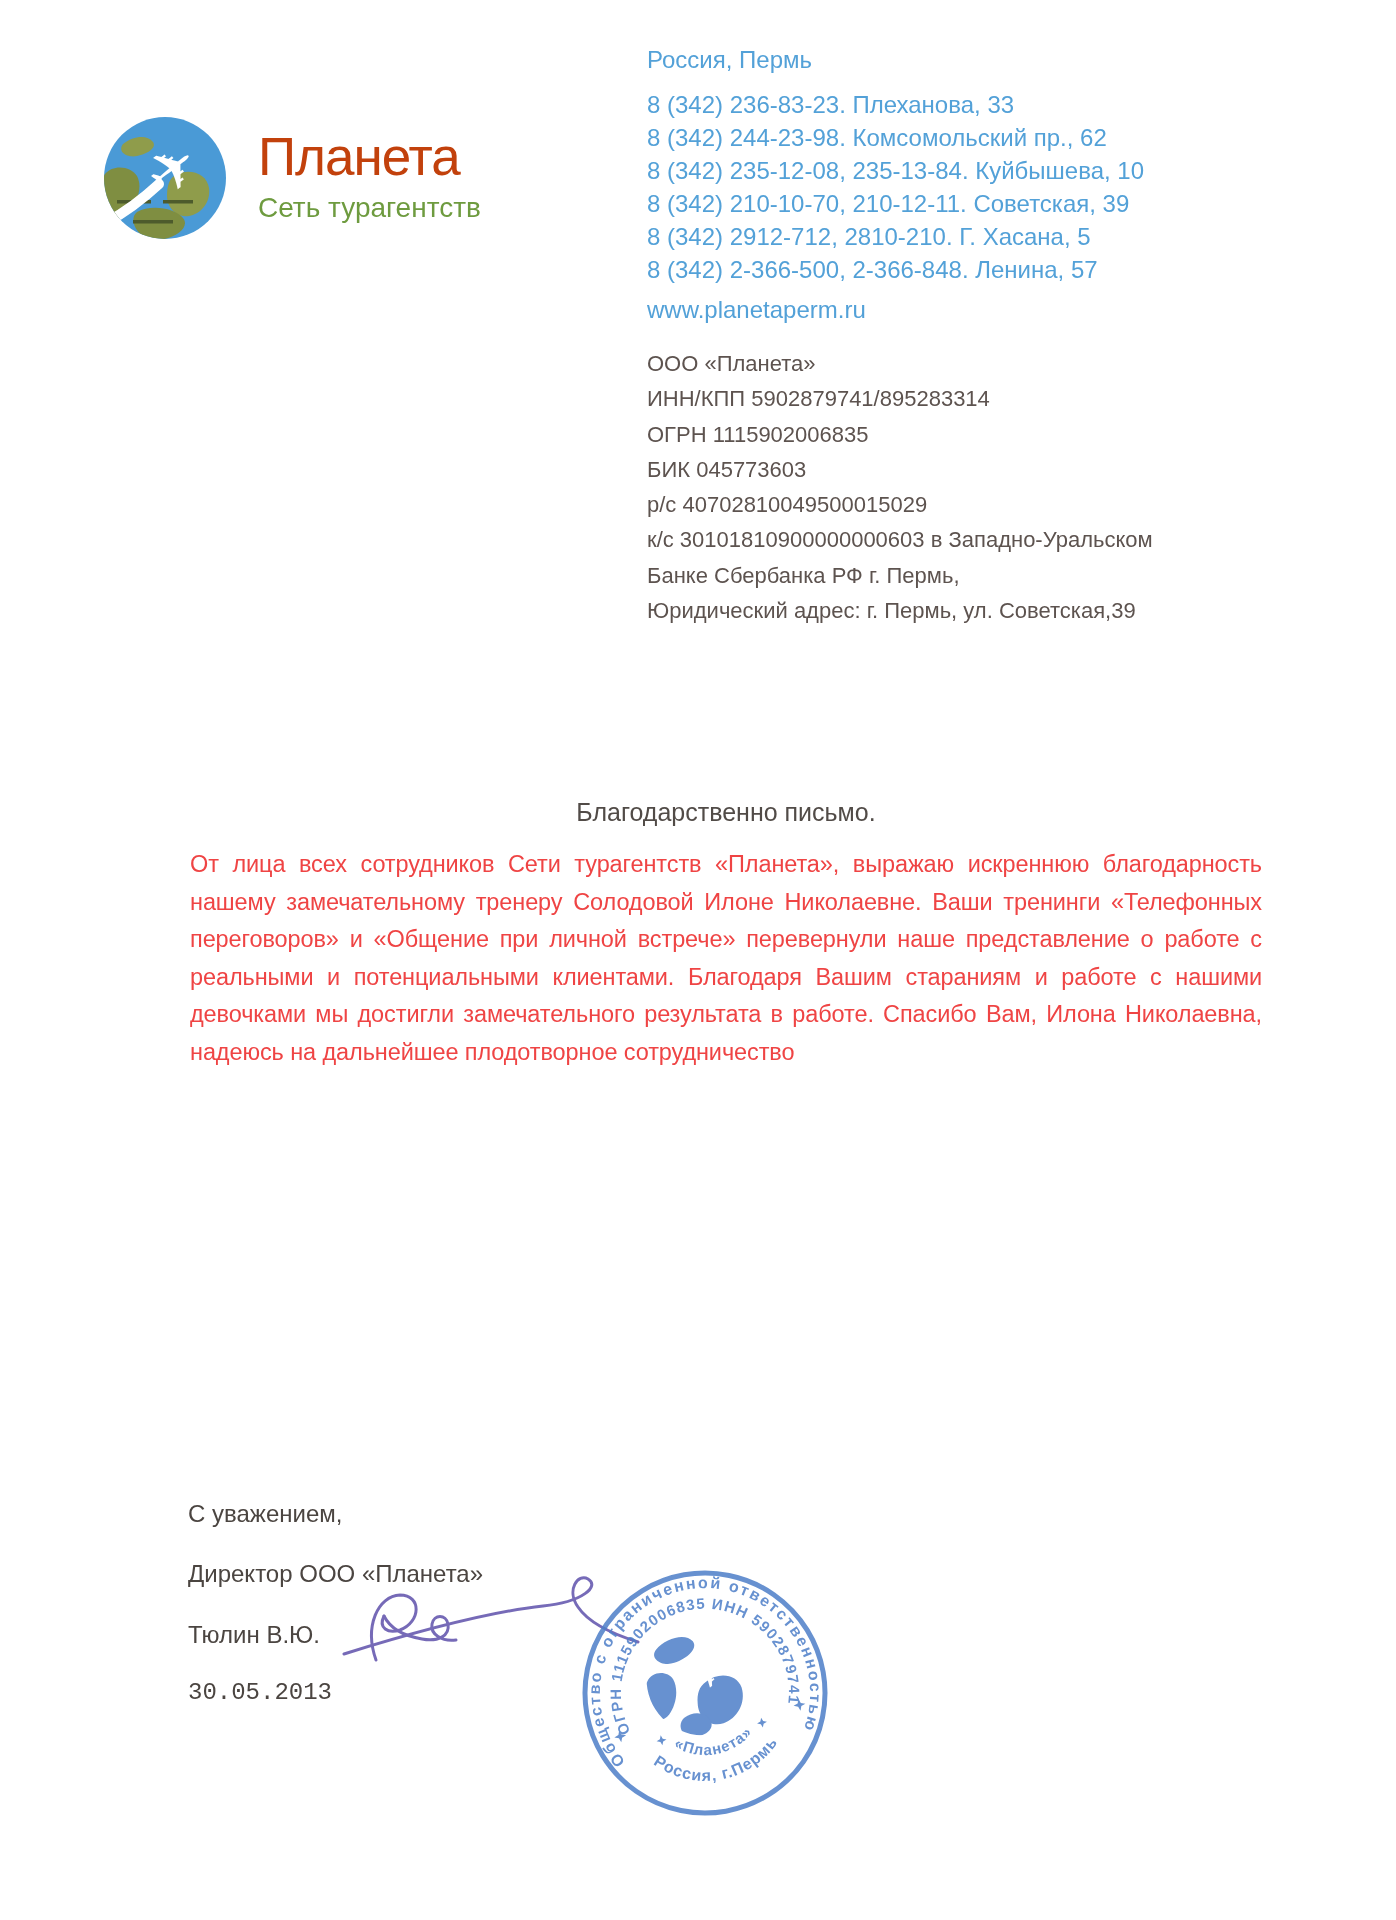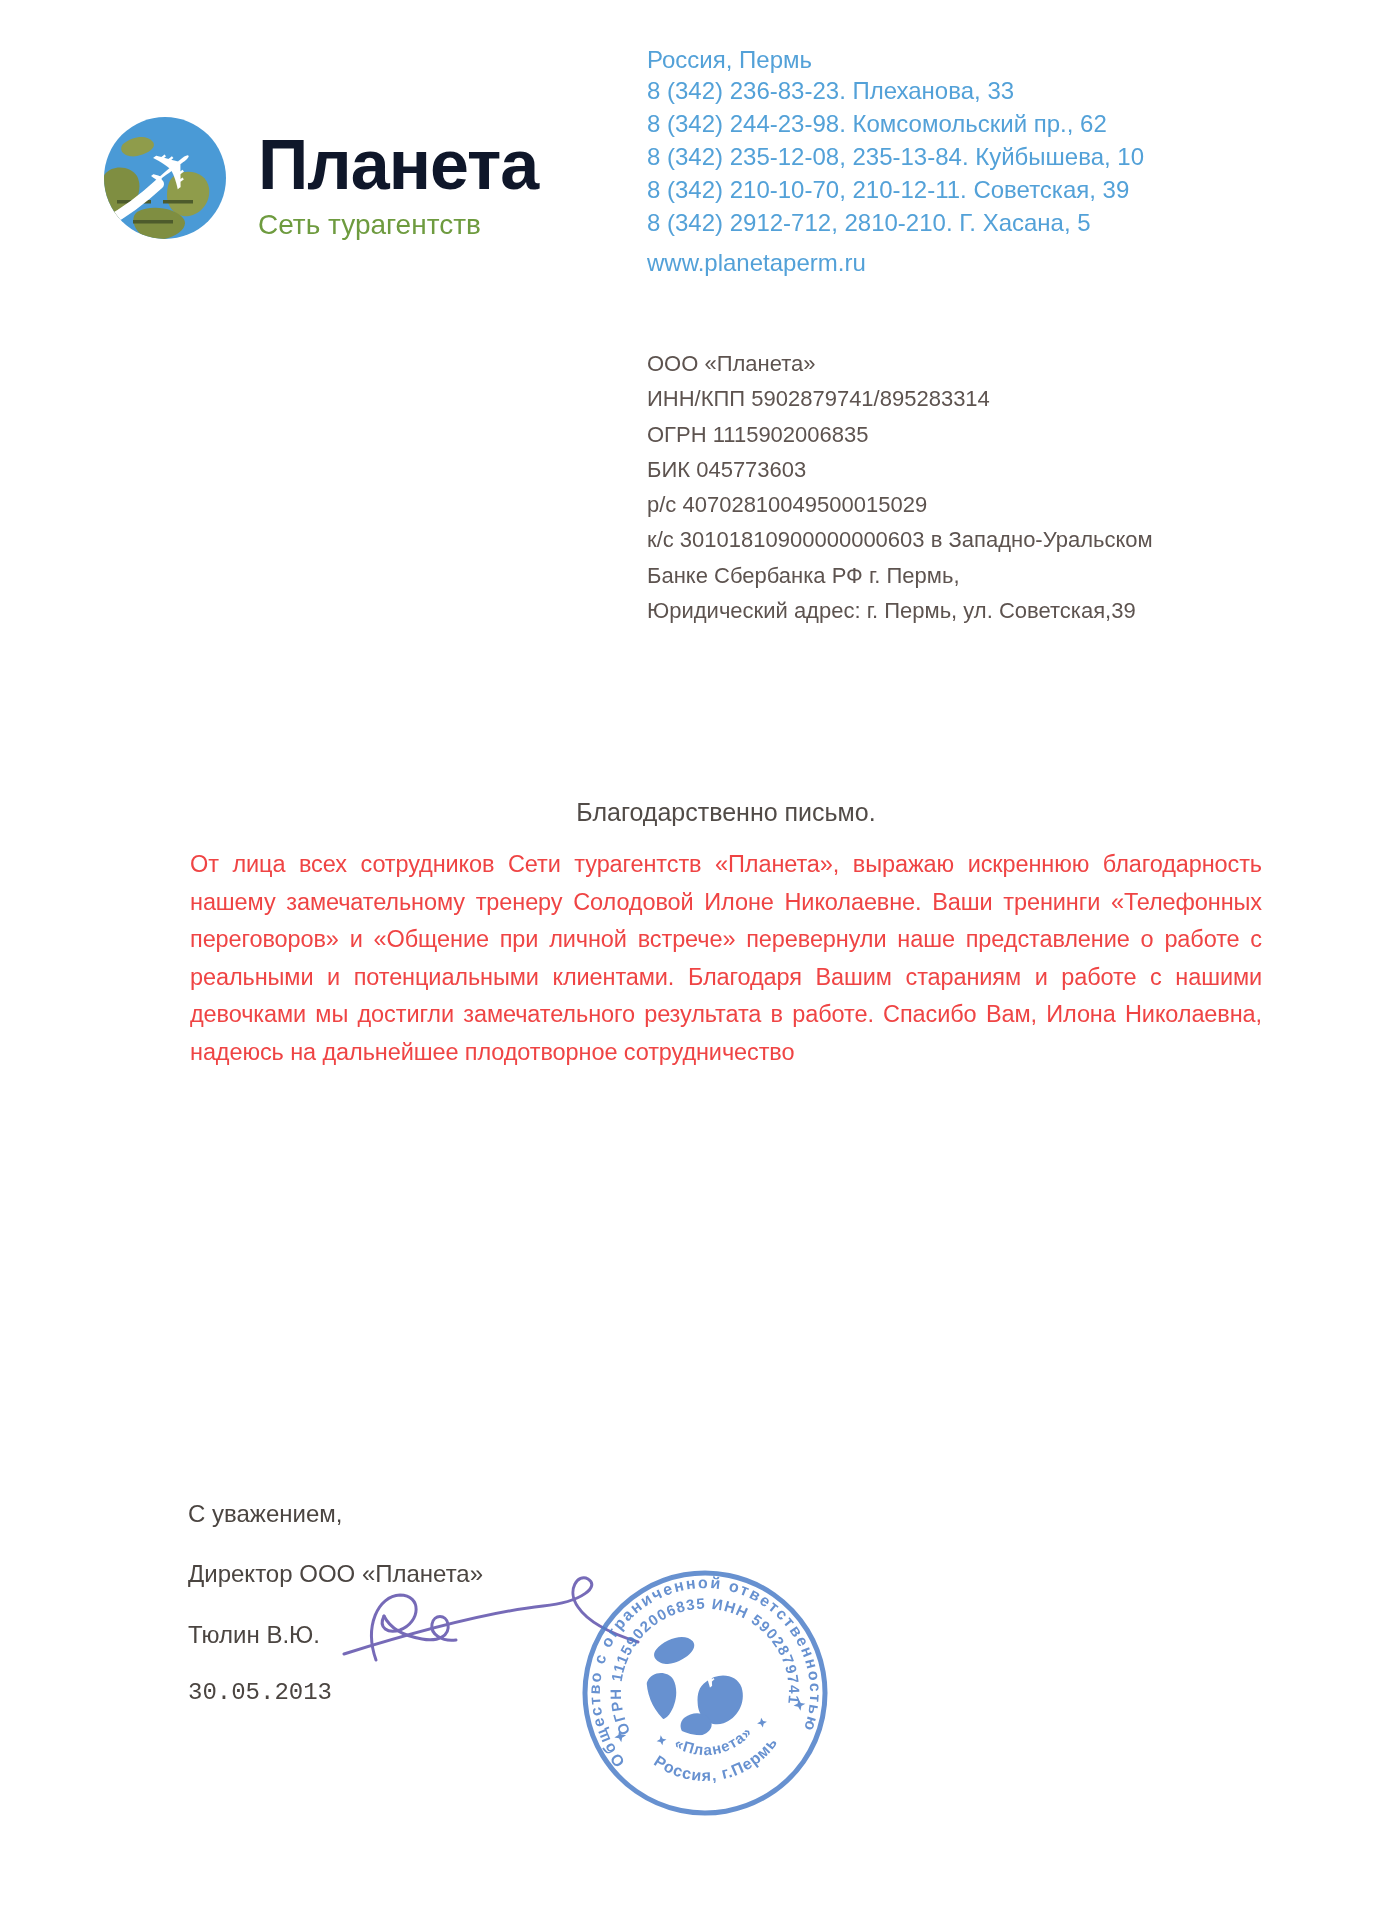--- a/index.html
+++ b/index.html
@@ -7,25 +7,25 @@
     position:relative;
     width:1396px;height:1920px;
     background:#ffffff;
     margin:0 auto;
     overflow:hidden;
     font-family:"Liberation Sans","DejaVu Sans",sans-serif;
   }
   
   .logo-globe{position:absolute;left:103px;top:116px;width:124px;height:124px;}
   .logo-text{position:absolute;left:258px;top:130px;}
-  .logo-name{font-size:70px;font-weight:bold;color:#0f172a;letter-spacing:-1px;line-height:1;}
+  .logo-name{font-size:53px;font-weight:normal;color:#c2410c;letter-spacing:-1px;line-height:1;}
   .logo-sub{font-size:28px;color:#6e9b3f;margin-top:9px;letter-spacing:0px;}
   
   .contacts{position:absolute;left:647px;top:46px;color:#53a1d8;font-size:24px;}
-  .contacts .city{}
+  .contacts .city{margin-bottom:14px;}
   .contacts .cline{height:33px;line-height:33px;}
   .contacts .site{margin-top:7px;height:33px;line-height:33px;}
   
   .company{position:absolute;left:647px;top:342px;color:#5d534f;font-size:22px;}
   .company .rline{height:27.3px;line-height:27.3px;white-space:nowrap;margin-top:8px;}
   
   .letter-title{
     position:absolute;left:190px;top:798px;width:1072px;
     text-align:center;font-size:25px;color:#514b47;
   }
@@ -76,20 +76,21 @@
     <div class="logo-sub">Сеть турагентств</div>
   </div>
 
   <div class="contacts">
     <div class="city">Россия, Пермь</div>
     <div class="cline">8 (342) 236-83-23. Плеханова, 33</div>
     <div class="cline">8 (342) 244-23-98. Комсомольский пр., 62</div>
     <div class="cline">8 (342) 235-12-08, 235-13-84. Куйбышева, 10</div>
     <div class="cline">8 (342) 210-10-70, 210-12-11. Советская, 39</div>
     <div class="cline">8 (342) 2912-712, 2810-210. Г. Хасана, 5</div>
+    <div class="cline">8 (342) 2-366-500, 2-366-848. Ленина, 57</div>
     <div class="site">www.planetaperm.ru</div>
   </div>
 
   <div class="company">
     <div class="rline">ООО «Планета»</div>
     <div class="rline">ИНН/КПП 5902879741/895283314</div>
     <div class="rline">ОГРН 1115902006835</div>
     <div class="rline">БИК 045773603</div>
     <div class="rline">р/с  40702810049500015029</div>
     <div class="rline">к/с 30101810900000000603 в Западно-Уральском</div>

